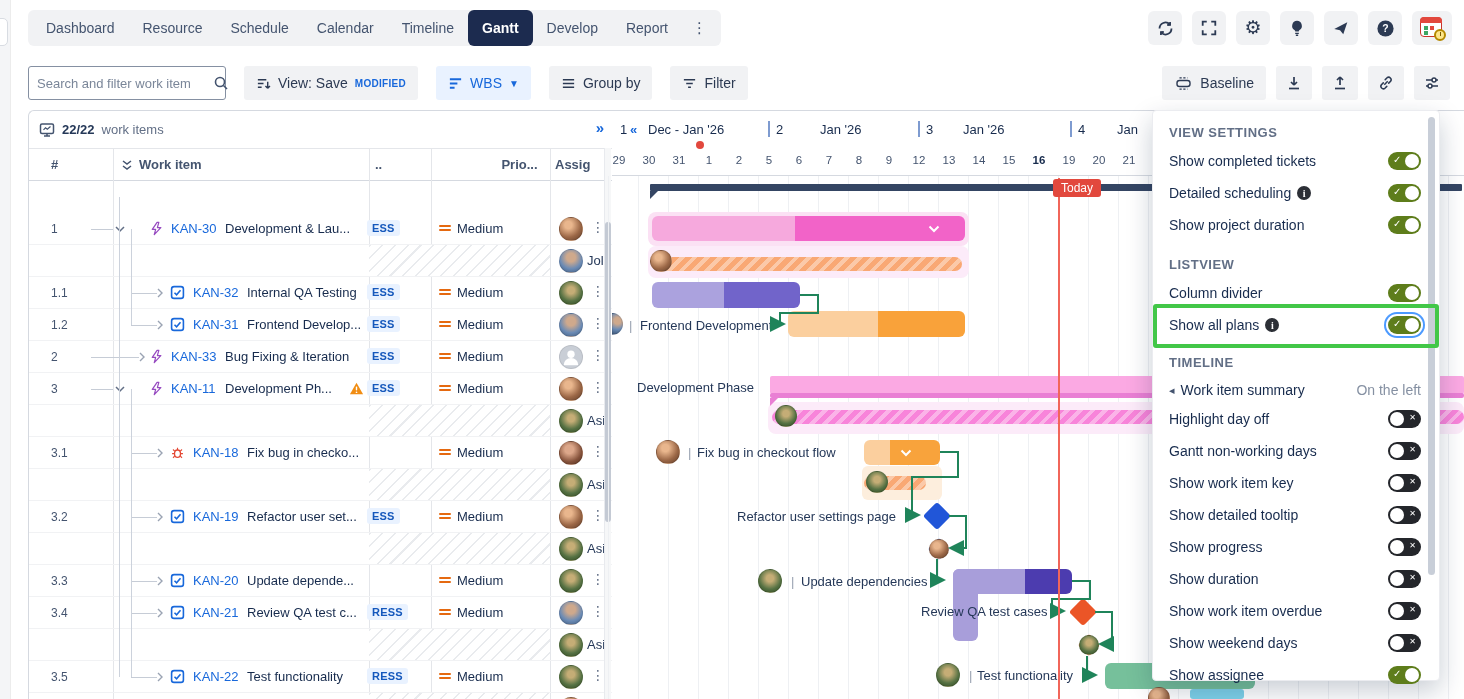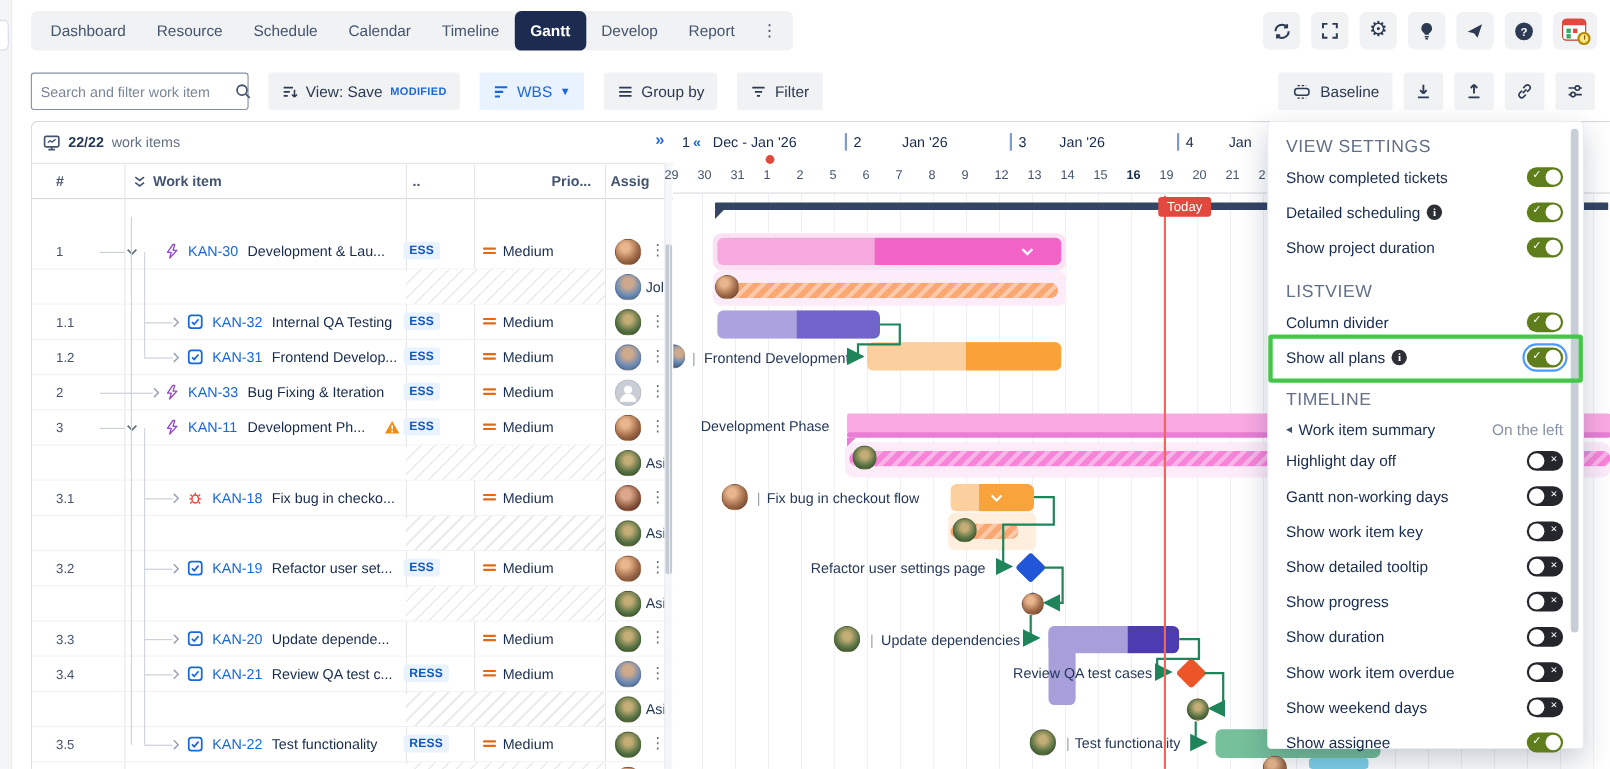--- a/index.html
+++ b/index.html
@@ -61,41 +61,41 @@
   .stub{position:absolute;height:1px;background:#c6ccd6}
   .tchev{position:absolute}
   .vscroll{position:absolute;left:604px;top:148px;width:7px;height:551px;background:#f6f7f8;border-left:1px solid #e8eaee}
   .vthumb{position:absolute;left:605px;top:222px;width:6px;height:300px;background:#c4cad4;border-radius:3px}
   
   .chead{position:absolute;left:612px;top:110px;right:0;height:66px;background:#fff;border-top:1px solid #d5d9e0;border-bottom:1px solid #d5d9e0}
   .wk-num{position:absolute;top:11px;font-size:13px;color:#172b4d}
   .wk-lab{position:absolute;top:11px;font-size:13px;color:#172b4d;white-space:nowrap}
   .wk-sep{position:absolute;top:10px;width:2px;height:16px;background:#7e9bd0}
   .wk-back{position:absolute;top:11px;font-size:13px;font-weight:700;color:#1868db;letter-spacing:-1px}
-  .day{position:absolute;top:43px;width:30px;font-size:11.5px;color:#44546f}
+  .day{position:absolute;top:43px;width:30px;text-align:center;font-size:11.5px;color:#44546f}
   .day.b{font-weight:700;color:#172b4d}
   .reddot{position:absolute;width:8px;height:8px;border-radius:50%;background:#e2483d}
   .grid{position:absolute;left:608px;top:176px;right:0;bottom:0;
     background:repeating-linear-gradient(90deg,#eef0f3 0 1px,transparent 1px 30px)}
   .bar{position:absolute;border-radius:6px;overflow:hidden;display:flex;cursor:pointer}
   .seg{height:100%}
   .track{position:absolute;border-radius:8px}
   .hbar{position:absolute;border-radius:8px;cursor:pointer}
   .hstripe{background-image:repeating-linear-gradient(135deg,rgba(255,255,255,.38) 0 4px,transparent 4px 9px)}
   .bchev{position:absolute;z-index:5}
   .diamond{position:absolute;transform:rotate(45deg);border-radius:3px;cursor:pointer}
   .glabel{position:absolute;font-size:13px;color:#253858;white-space:nowrap;z-index:5}
   .gpipe{position:absolute;font-size:13px;color:#98a1b0;z-index:5}
   .gav{z-index:5}
   .todayline{position:absolute;left:1058px;top:178px;width:2px;height:521px;background:#f1665a;z-index:7}
   .todaypill{position:absolute;left:1053px;top:179px;background:#e2483d;color:#fff;font-size:12px;padding:2px 8px;border-radius:3px;z-index:8}
   
   .panel{position:absolute;left:1152px;top:110px;width:288px;height:571px;background:#fff;border:1px solid #ebecf0;border-radius:4px;
     box-shadow:0 10px 26px rgba(9,30,66,.22);z-index:40}
-  .sect{position:absolute;left:16px;font-size:16px;font-weight:400;color:#626f86;letter-spacing:.5px}
+  .sect{position:absolute;left:16px;font-size:13px;font-weight:700;color:#626f86;letter-spacing:.5px}
   .pitem{position:absolute;left:16px;right:18px;height:30px;display:flex;align-items:center;justify-content:space-between;cursor:pointer}
   .plabel{font-size:14px;color:#172b4d;display:flex;align-items:center;gap:6px;white-space:nowrap}
   .pvalue{font-size:14px;color:#8590a2}
   .opt-arrow{font-size:11px;color:#44546f}
   .inf{width:14px;height:14px;border-radius:50%;background:#2c2f36;color:#fff;font-size:10px;font-weight:700;display:inline-flex;align-items:center;justify-content:center;font-family:"Liberation Serif",serif}
   .tg{width:33px;height:18px;border-radius:10px;position:relative;display:inline-block;flex:none;cursor:pointer}
   .tg .knob{position:absolute;top:2px;width:14px;height:14px;border-radius:50%;background:#fff}
   .tg.on{background:#5e7d1b}.tg.on .knob{right:2px}
   .tg.on .mk{position:absolute;left:5px;top:2px;font-size:10px;color:#fff}
   .tg.off{background:#24262b}.tg.off .knob{left:2px}

